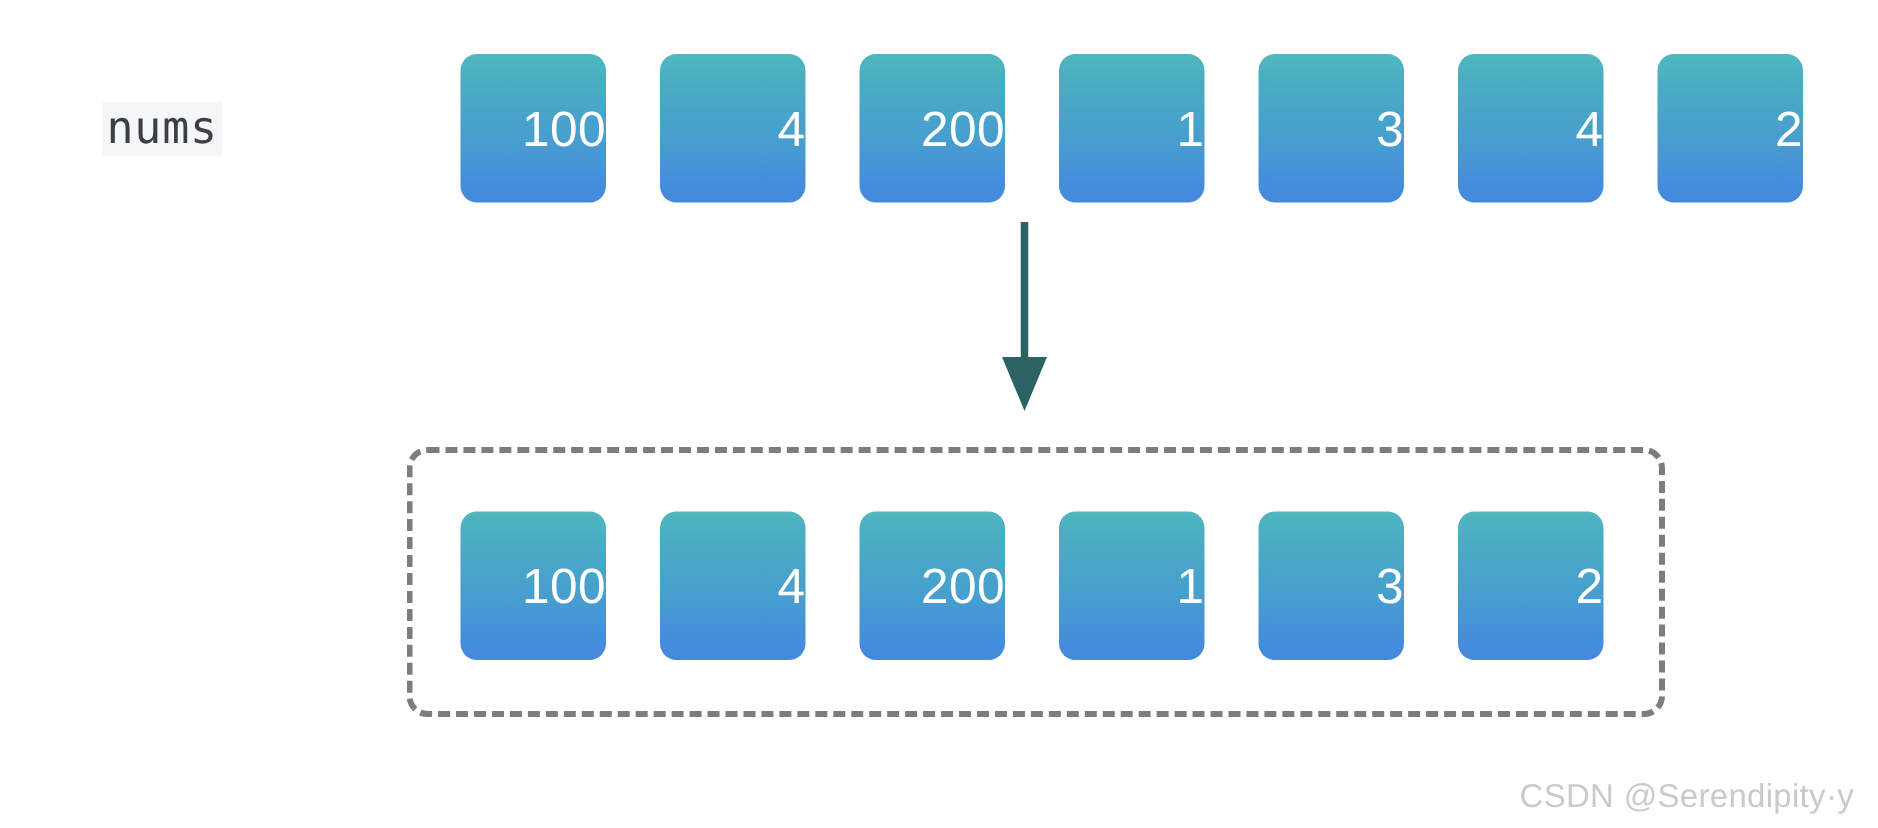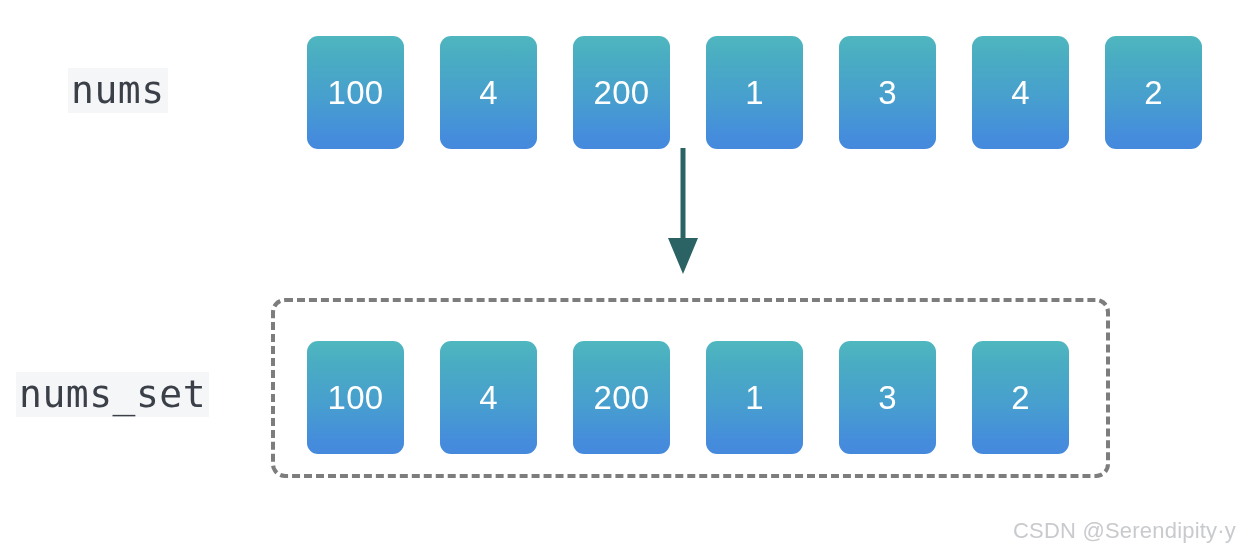--- a/index.html
+++ b/index.html
@@ -18,21 +18,21 @@
 
   .canvas {
     position: absolute;
     inset: 0;
   }
 
   
   .row-label {
     position: absolute;
     font-family: "DejaVu Sans Mono", "Liberation Mono", monospace;
-    font-size: 38px;
+    font-size: 30px;
     font-weight: 400;
     color: #3a3f48;
     background: #f5f6f7;
     line-height: 1.12;
     letter-spacing: 0.5px;
     white-space: nowrap;
     padding: 1px 3px;
   }
   #label-nums {
     left: 68px;
@@ -52,27 +52,27 @@
     left: 307px;
     top: 36px;
   }
   #row-nums-set {
     left: 307px;
     top: 341px;
   }
 
   .cell {
     width: 97px;
-    height: 113px;
+    height: 99px;
     margin-right: 36px;
     border-radius: 11px;
     background: linear-gradient(180deg, #4fb7bf 0%, #4aadc2 18%, #479fce 55%, #458ddc 88%, #4589dd 100%);
     display: flex;
     align-items: center;
-    justify-content: center;
+    justify-content: flex-end;
     box-sizing: border-box;
   }
   .cell:last-child { margin-right: 0; }
 
   .cell-value {
     color: #ffffff;
     font-family: "Liberation Sans", sans-serif;
     font-size: 33px;
     font-weight: 400;
     line-height: 1;
@@ -144,21 +144,20 @@
     </div>
   </div>
 
   <svg id="flow-arrow" viewBox="0 0 46 132">
     <line x1="23" y1="2" x2="23" y2="96" stroke="#2b6365" stroke-width="5"></line>
     <polygon points="23,128 8,92 38,92" fill="#2b6365"></polygon>
   </svg>
 
   <div id="set-container"></div>
 
-  <div class="row-label" id="label-nums-set">nums_set</div>
 
   <div class="row" id="row-nums-set">
     <div class="cell">
       <span class="cell-value">100</span>
     </div>
     <div class="cell">
       <span class="cell-value">4</span>
     </div>
     <div class="cell">
       <span class="cell-value">200</span>

